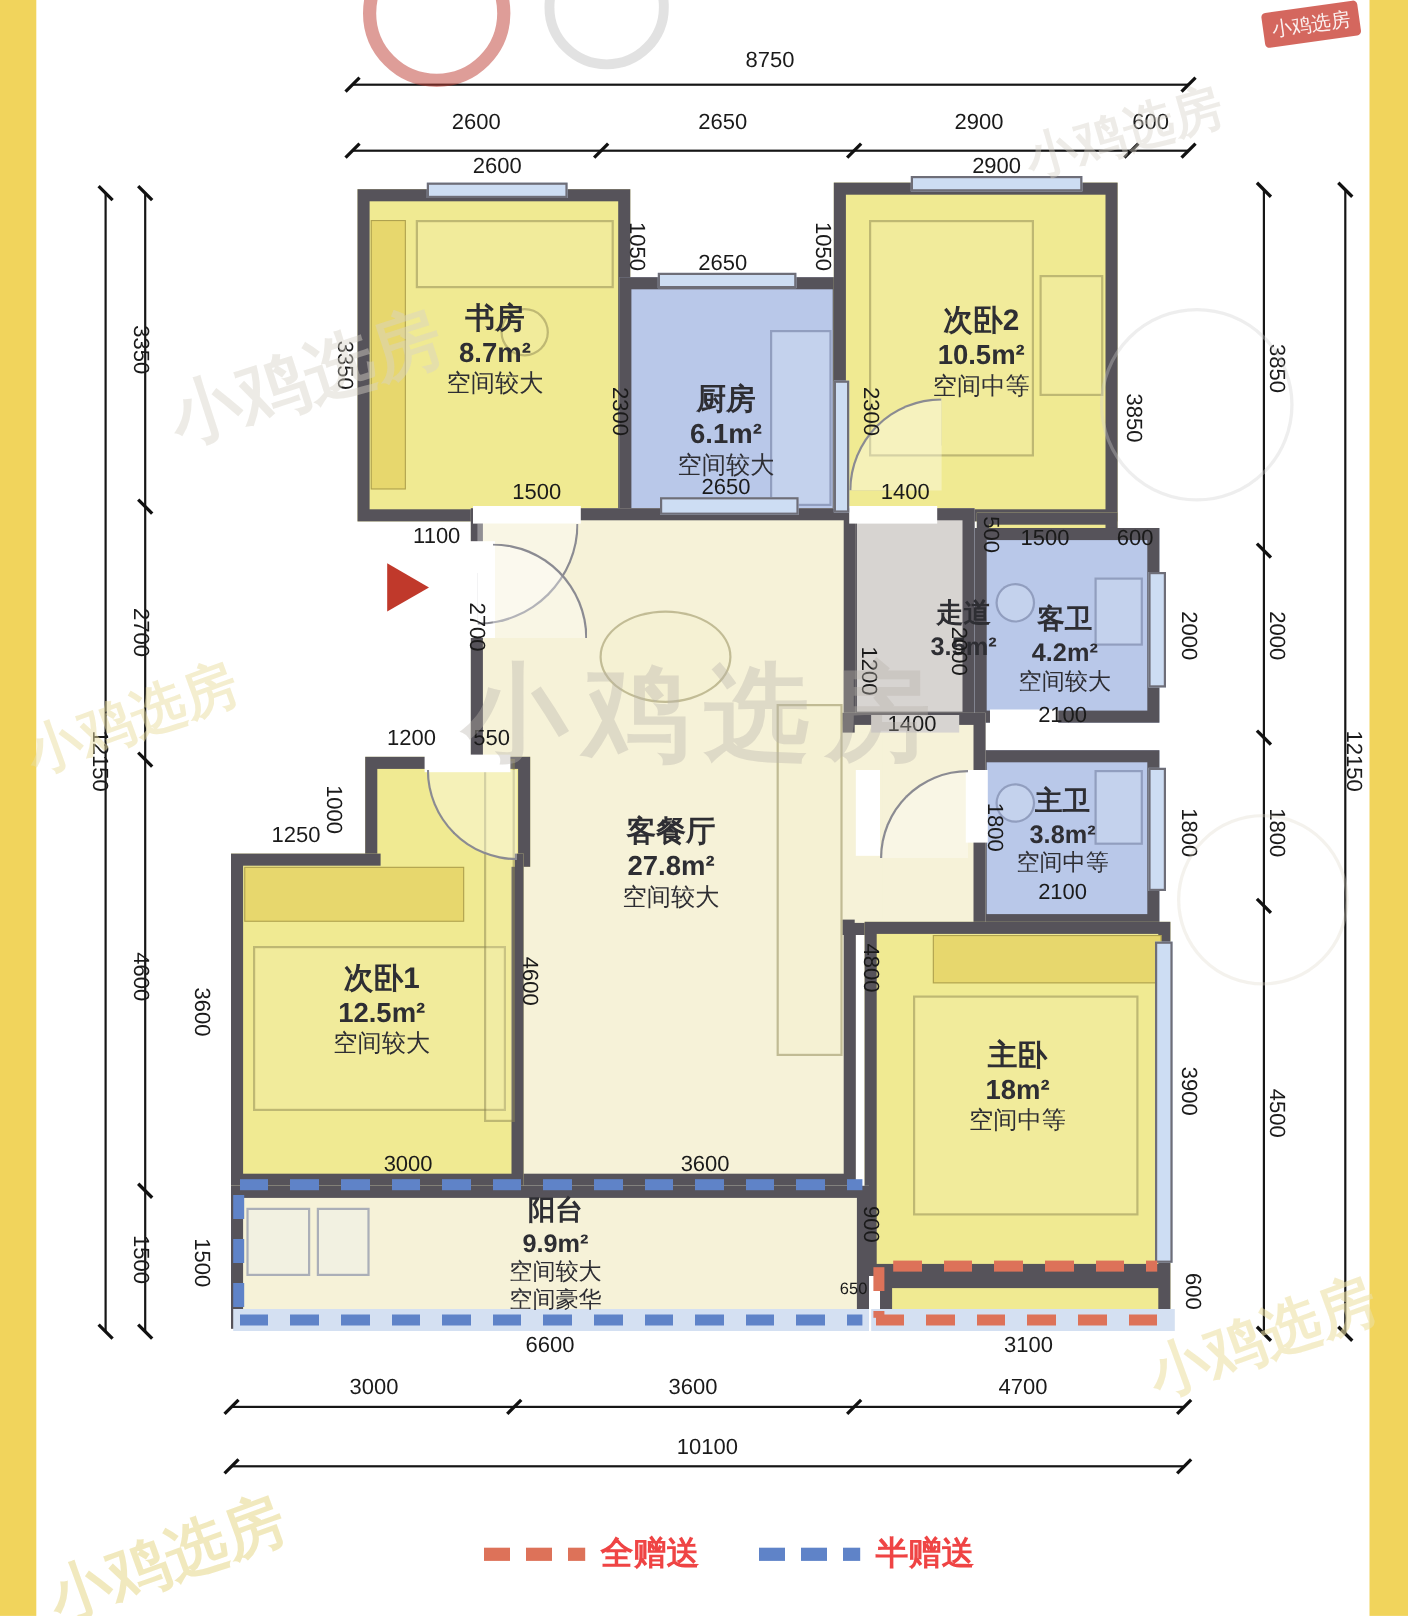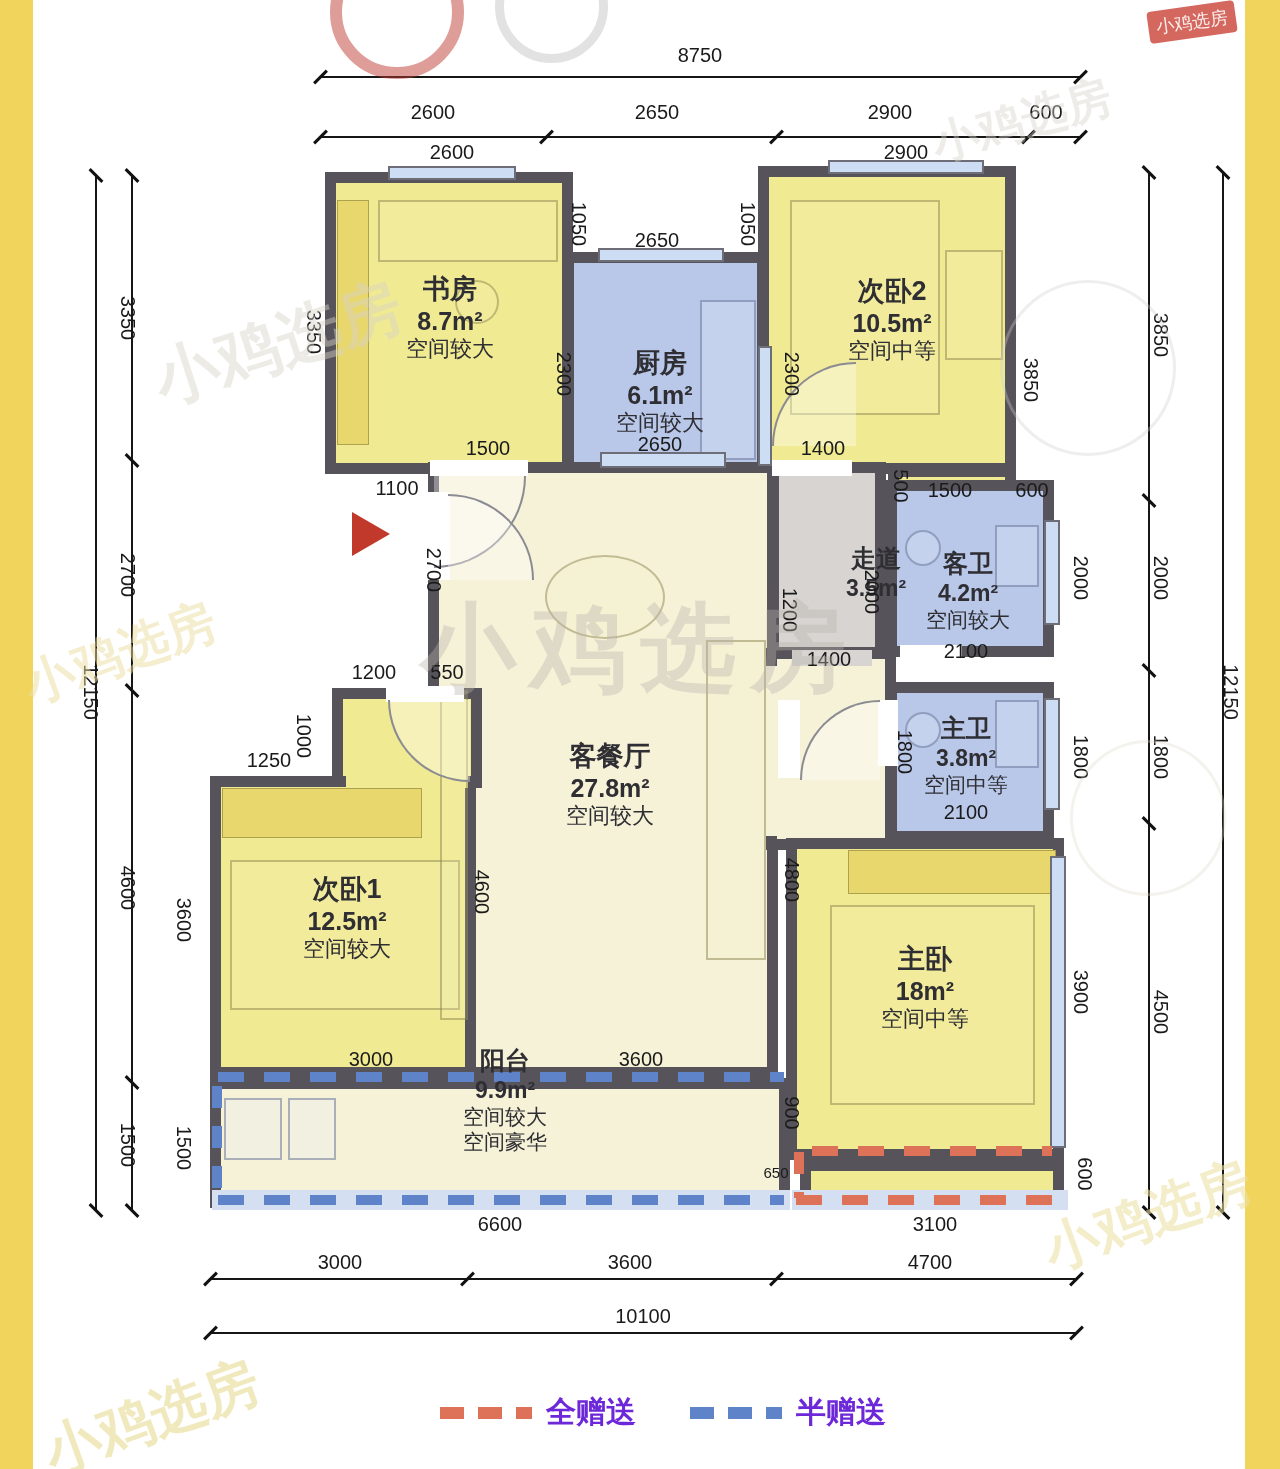--- a/index.html
+++ b/index.html
@@ -34,21 +34,21 @@
   .dash.bh{height:10px;background:repeating-linear-gradient(90deg,#5f83c8 0 26px,transparent 26px 46px);}
   .dash.rv{width:10px;background:repeating-linear-gradient(180deg,#dd7259 0 22px,transparent 22px 40px);}
   .dash.bv{width:10px;background:repeating-linear-gradient(180deg,#5f83c8 0 22px,transparent 22px 40px);}
   .striplb{position:absolute;background:#d4e0f2;z-index:4;}
   .entry-arrow{position:absolute;width:0;height:0;border-top:22px solid transparent;
                border-bottom:22px solid transparent;border-left:38px solid #c0392b;z-index:6;}
   .legend{position:absolute;top:1392px;left:440px;display:flex;align-items:center;gap:14px;z-index:6;}
   .lsample{width:92px;height:12px;}
   .lsample.red{background:repeating-linear-gradient(90deg,#dd7259 0 24px,transparent 24px 38px);}
   .lsample.blue{background:repeating-linear-gradient(90deg,#5f83c8 0 24px,transparent 24px 38px);}
-  .ltext{font-size:30px;font-weight:bold;color:#6d28d9;margin-right:40px;}
+  .ltext{font-size:30px;font-weight:bold;color:#ef4444;margin-right:40px;}
   .wm{position:absolute;z-index:8;pointer-events:none;white-space:nowrap;}
   .wm-center{font-size:96px;letter-spacing:14px;color:rgba(185,180,170,.38);font-weight:bold;}
   .wm-diag{font-weight:bold;}
   .ring{position:absolute;border-radius:50%;z-index:8;pointer-events:none;}
   .tag{position:absolute;background:rgba(198,52,40,.75);color:rgba(255,255,255,.9);
        font-size:18px;padding:4px 8px;border-radius:4px;z-index:8;transform:rotate(-8deg);}
 </style>
 </head>
 <body>
 
@@ -166,21 +166,21 @@
   <div class="room-label" style="left:347px;top:918px;">
     <div class="rname">次卧1</div>
     <div class="rarea">12.5m²</div>
     <div class="rnote">空间较大</div>
   </div>
   <div class="room-label" style="left:925px;top:988px;">
     <div class="rname">主卧</div>
     <div class="rarea">18m²</div>
     <div class="rnote">空间中等</div>
   </div>
-  <div class="room-label" style="left:505px;top:1100px;">
+  <div class="room-label" style="left:505px;top:1140px;">
     <div class="rname" style="font-size:25px;">阳台</div>
     <div class="rarea" style="font-size:23px;">9.9m²</div>
     <div class="rnote" style="font-size:21px;">空间较大</div>
     <div class="rnote" style="font-size:21px;">空间豪华</div>
   </div>
 
   <div class="dline h" style="left:320px;top:76px;width:760px;">
       <span class="tick" style="left: -1px;"></span>
       <span class="tick" style="left: 759px;"></span>
     </div>

